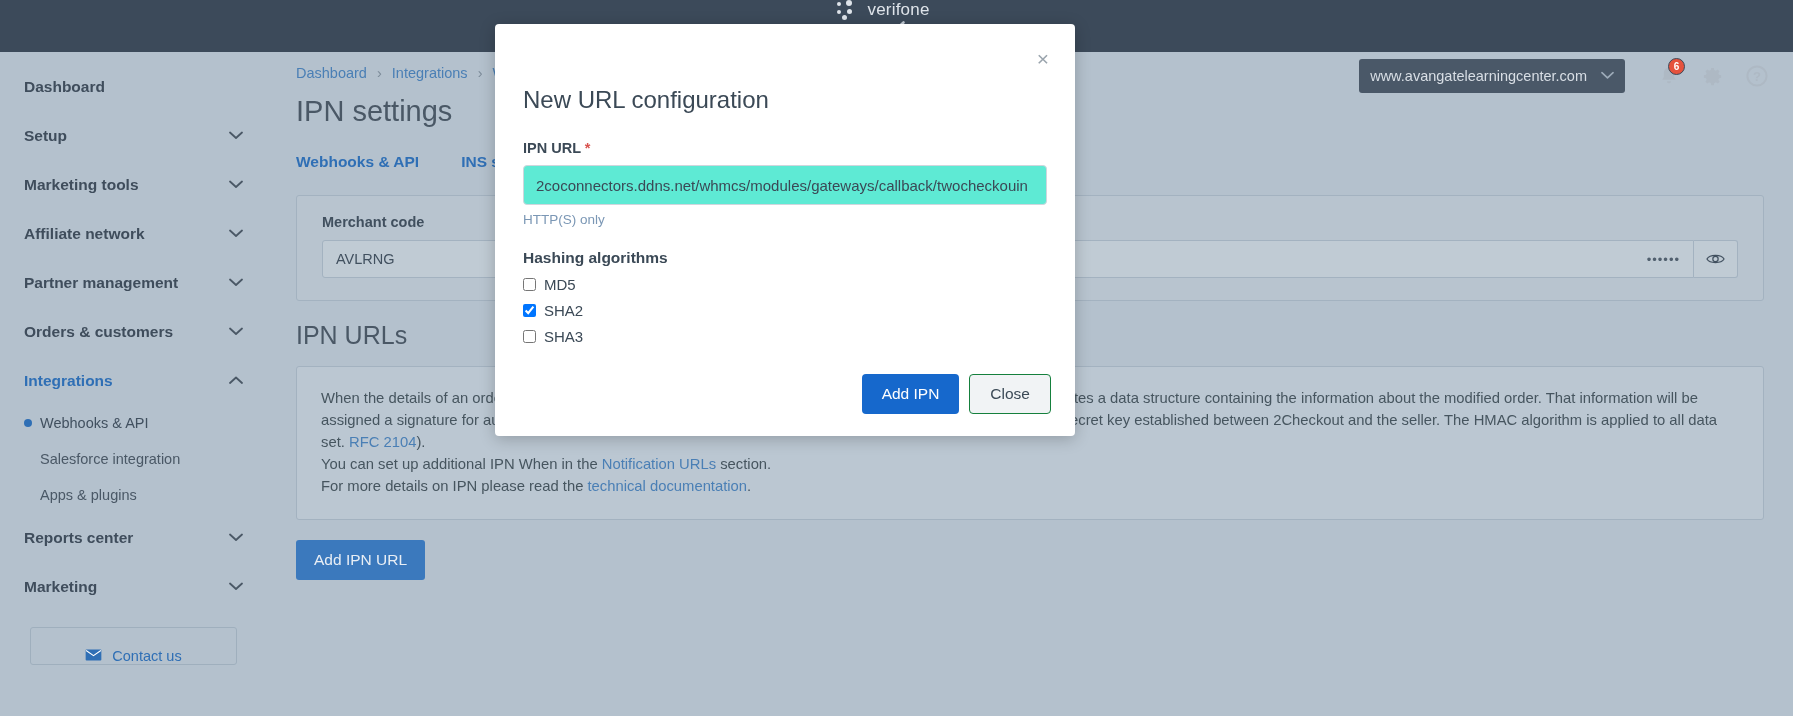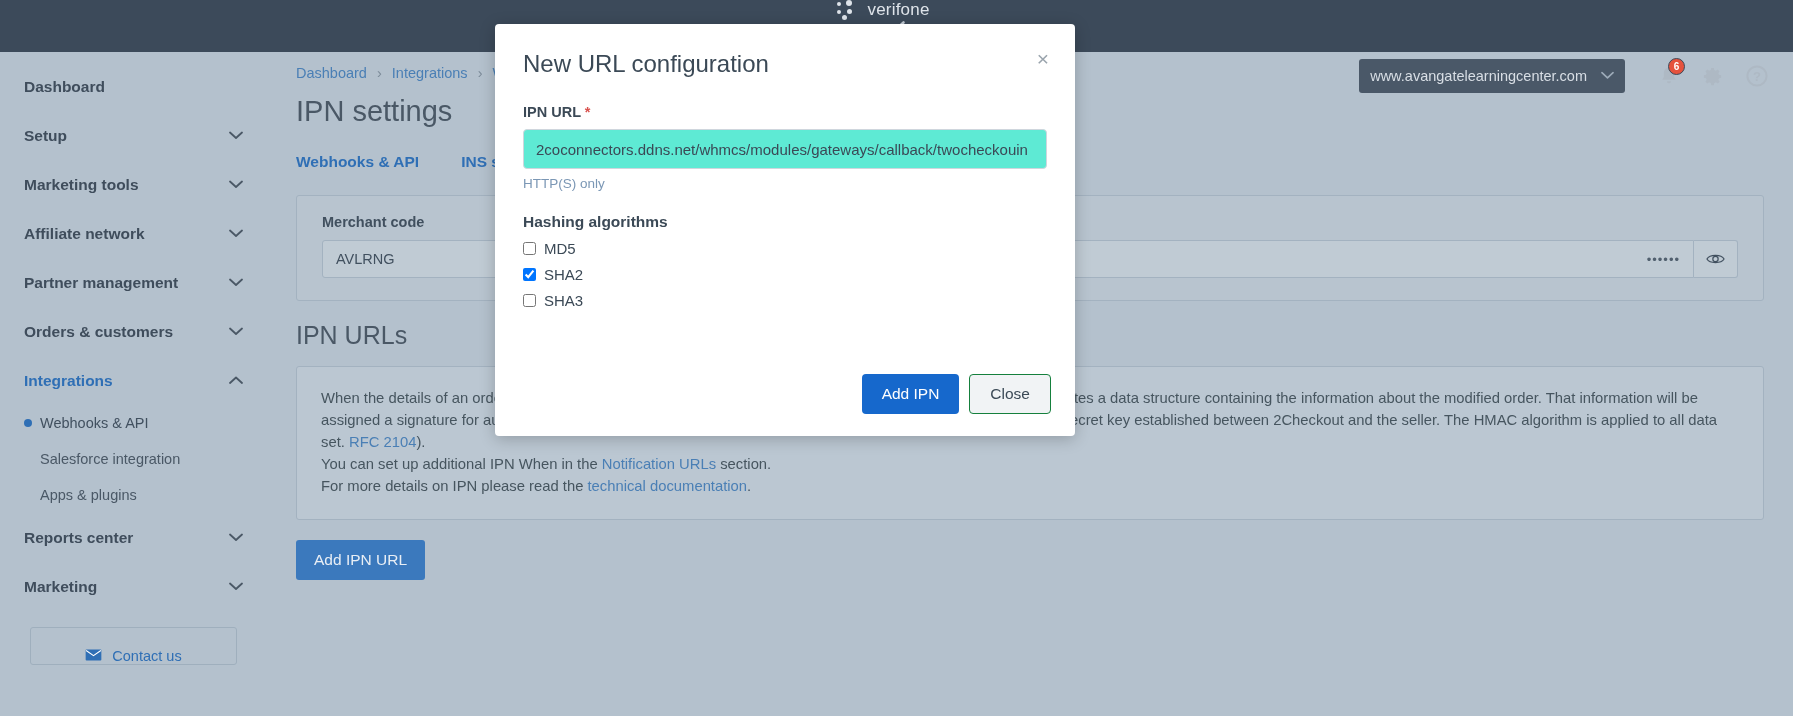--- a/index.html
+++ b/index.html
@@ -140,21 +140,21 @@
     cursor:pointer; font-family:"Liberation Sans", sans-serif;
   }
 
   
   .modal {
     position:absolute; left: 495px; top: 24px; width: 580px; height: 412px;
     background:#fff; border-radius:4px; z-index: 20;
     box-shadow: 0 3px 16px rgba(0,0,0,.22);
   }
   .modal-head { padding: 26px 28px 0 28px; position: relative; }
-  .modal-title { font-size:24px; color:#3b4956; font-weight: normal; }
+  .modal-title { font-size:24px; color:#3b4956; font-weight: normal; margin-top: 36px; }
   .modal-close {
     position:absolute; right: 26px; top: 24px; font-size: 21px; color:#9aa4ad;
     cursor:pointer; line-height: 1;
   }
   .modal-body { padding: 26px 28px 0 28px; }
   .m-label { font-size:14.5px; color:#3b4956; font-weight:bold; margin-bottom: 9px; }
   .req { color:#d9534f; font-weight:bold; }
   .m-input {
     width: 100%; height: 40px; border:1px solid #cfd6dd; border-radius:4px;
     padding: 0 12px; font-size:15px; color:#3b4956; outline:none;

